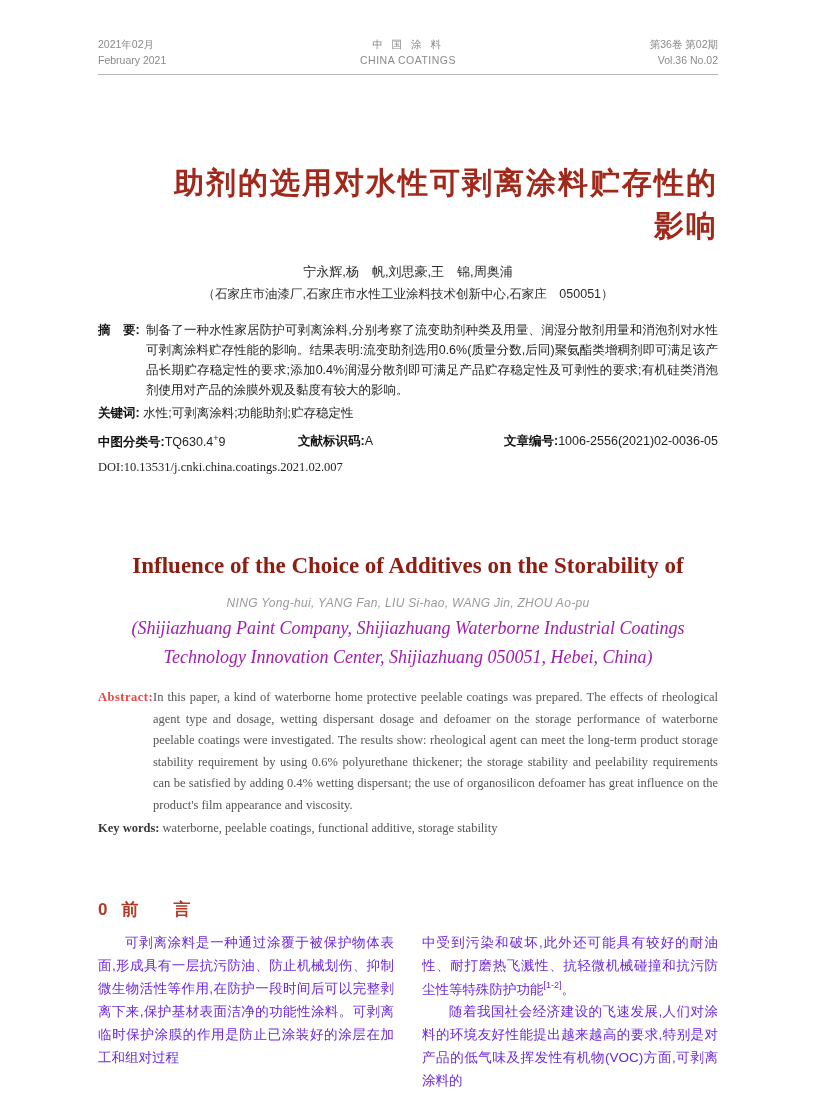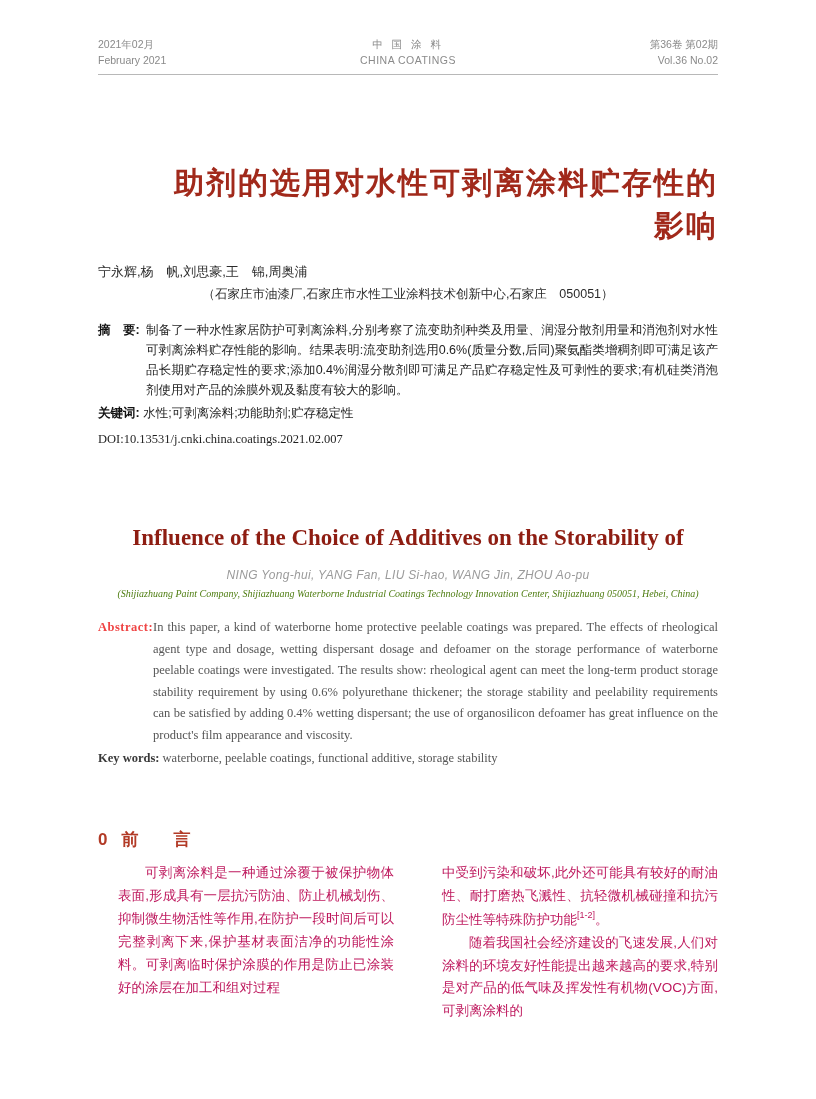--- a/index.html
+++ b/index.html
@@ -13,21 +13,21 @@
     color:#8a8a8a; font-size:10.5px; line-height:1.55; }
   .jheader .c { text-align:center; }
   .jheader .r { text-align:right; }
   .jheader .cn-sp { letter-spacing:3px; }
   .jheader .en-sp { letter-spacing:0.5px; }
   .header-rule { border:none; border-top:1px solid #b8b8b8; margin:5px 0 0 0; }
 
   
   .cn-title { margin-top:86px; text-align:right; font-weight:bold;
     font-size:30px; line-height:1.45; color:#A1291B; letter-spacing:2px; }
-  .cn-authors { margin-top:15px; font-size:13px; color:#2b2b2b; }
+  .cn-authors { margin-top:15px; text-align:center; font-size:13px; color:#2b2b2b; }
   .cn-affil { margin-top:5px; text-align:center; font-size:12.5px; color:#2b2b2b; }
 
   
   .hang { position:relative; text-align:justify; }
   .cn-abstract { margin-top:17px; font-size:12.5px; line-height:1.62; padding-left:48px; }
   .cn-abstract .lbl { position:absolute; left:0; top:0; font-weight:bold; color:#111; }
   .cn-keywords { margin-top:2px; font-size:12.5px; line-height:1.62; }
   .cn-keywords .lbl { font-weight:bold; color:#111; }
 
   
@@ -37,33 +37,33 @@
   .meta-item2 { width:154px; }
   .meta-item3 { margin-left:auto; }
   .meta-row sup { font-size:9px; }
   .doi-line { margin-top:9px; font-family:"Liberation Serif", serif; font-size:12.5px; color:#1f1f1f; }
 
   
   .en-title { margin-top:74px; text-align:center; font-family:"Liberation Serif", serif;
     font-weight:bold; font-size:23px; line-height:1.5; color:#8E1D12; }
   .en-authors { margin-top:13px; text-align:center; font-size:12px; color:#9a9a9a; letter-spacing:0.3px;font-style:italic; }
   .en-affil { margin-top:4px; text-align:center; font-family:"Liberation Serif", serif;
-    font-style:italic; font-size:10px; line-height:1.6; color:#4d7c0f; }
+    font-style:italic; font-size:18px; line-height:1.6; color:#a21caf; }
   .en-abstract { margin-top:15px; font-family:"Liberation Serif", serif;
     font-size:12.5px; line-height:1.72; color:#555; padding-left:55px; }
   .en-abstract .lbl { position:absolute; left:0; top:0; font-weight:bold; color:#ef4444; letter-spacing:0.5px; }
   .en-keywords { margin-top:5px; font-family:"Liberation Serif", serif; font-size:12.5px; color:#555; }
   .en-keywords .lbl { font-weight:bold; color:#3a3a3a; }
 
   
   .section-h { margin-top:62px; font-size:17px; font-weight:bold; color:#B23A26; }
   .section-h .num { margin-right:14px; }
   .section-h .ttl { letter-spacing:9px; }
   .columns { margin-top:11px; display:flex; gap:28px; }
-  .col { width:306px; font-size:13.5px; line-height:1.7; text-align:justify; color:#be185d;margin-left:20px; }
+  .col { width:306px; font-size:13.5px; line-height:1.7; text-align:justify; color:#6d28d9; }
   .col p { margin:0; text-indent:2em; }
   .col p.cont { text-indent:0; }
   .col sup { font-size:9px; }
 </style>
 </head>
 <body>
 
 <div class="page">
 
   <div class="jheader">
@@ -92,20 +92,31 @@
 
   <div class="cn-abstract hang">
     <span class="lbl">摘　要:</span>
     <span>制备了一种水性家居防护可剥离涂料,分别考察了流变助剂种类及用量、润湿分散剂用量和消泡剂对水性可剥离涂料贮存性能的影响。结果表明:流变助剂选用0.6%(质量分数,后同)聚氨酯类增稠剂即可满足该产品长期贮存稳定性的要求;添加0.4%润湿分散剂即可满足产品贮存稳定性及可剥性的要求;有机硅类消泡剂使用对产品的涂膜外观及黏度有较大的影响。</span>
   </div>
   <div class="cn-keywords">
     <span class="lbl">关键词:</span>
     <span>水性;可剥离涂料;功能助剂;贮存稳定性</span>
   </div>
 
+  <div class="meta-row">
+    <span class="meta-item1">
+      <span class="lbl">中图分类号:</span><span>TQ630.4</span><sup>+</sup><span>9</span>
+    </span>
+    <span class="meta-item2">
+      <span class="lbl">文献标识码:</span><span>A</span>
+    </span>
+    <span class="meta-item3">
+      <span class="lbl">文章编号:</span><span>1006-2556(2021)02-0036-05</span>
+    </span>
+  </div>
   <div class="doi-line">DOI:10.13531/j.cnki.china.coatings.2021.02.007</div>
 
   <div class="en-title">
     <div>Influence of the Choice of Additives on the Storability of</div>
   </div>
   <div class="en-authors">NING Yong-hui, YANG Fan, LIU Si-hao, WANG Jin, ZHOU Ao-pu</div>
   <div class="en-affil">(Shijiazhuang Paint Company, Shijiazhuang Waterborne Industrial Coatings Technology Innovation Center, Shijiazhuang 050051, Hebei, China)</div>
 
   <div class="en-abstract hang">
     <span class="lbl">Abstract:</span>

